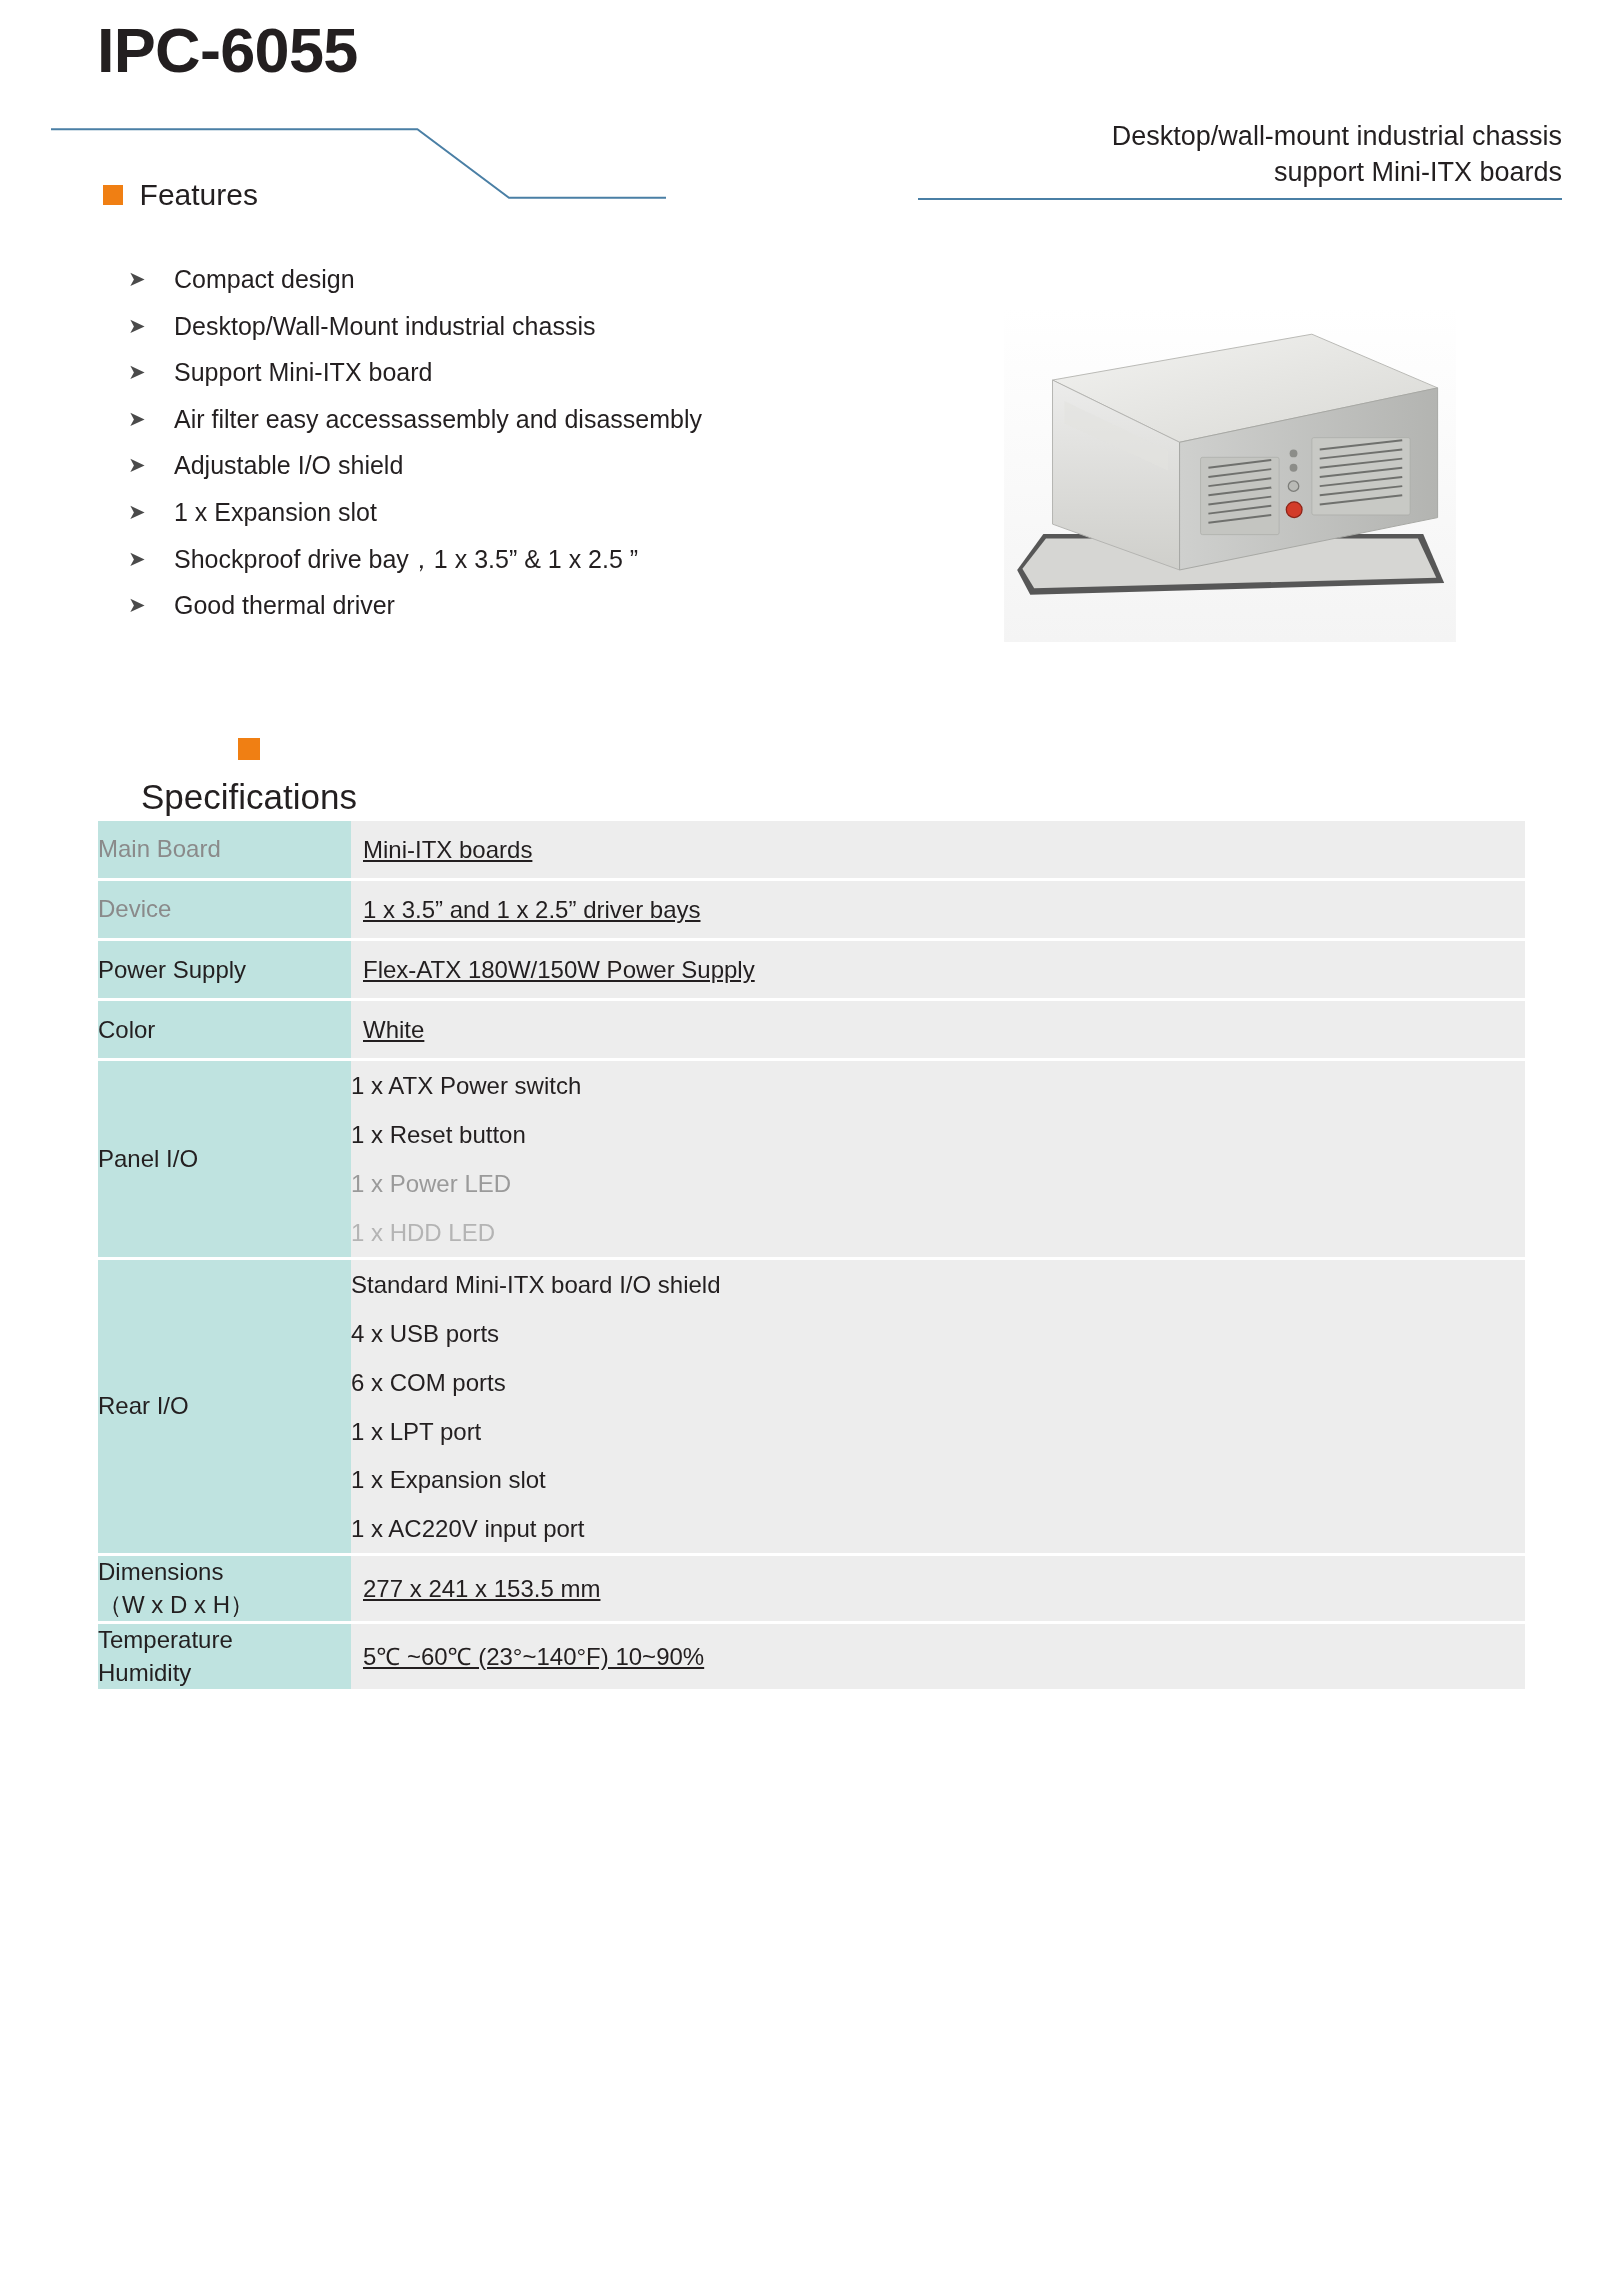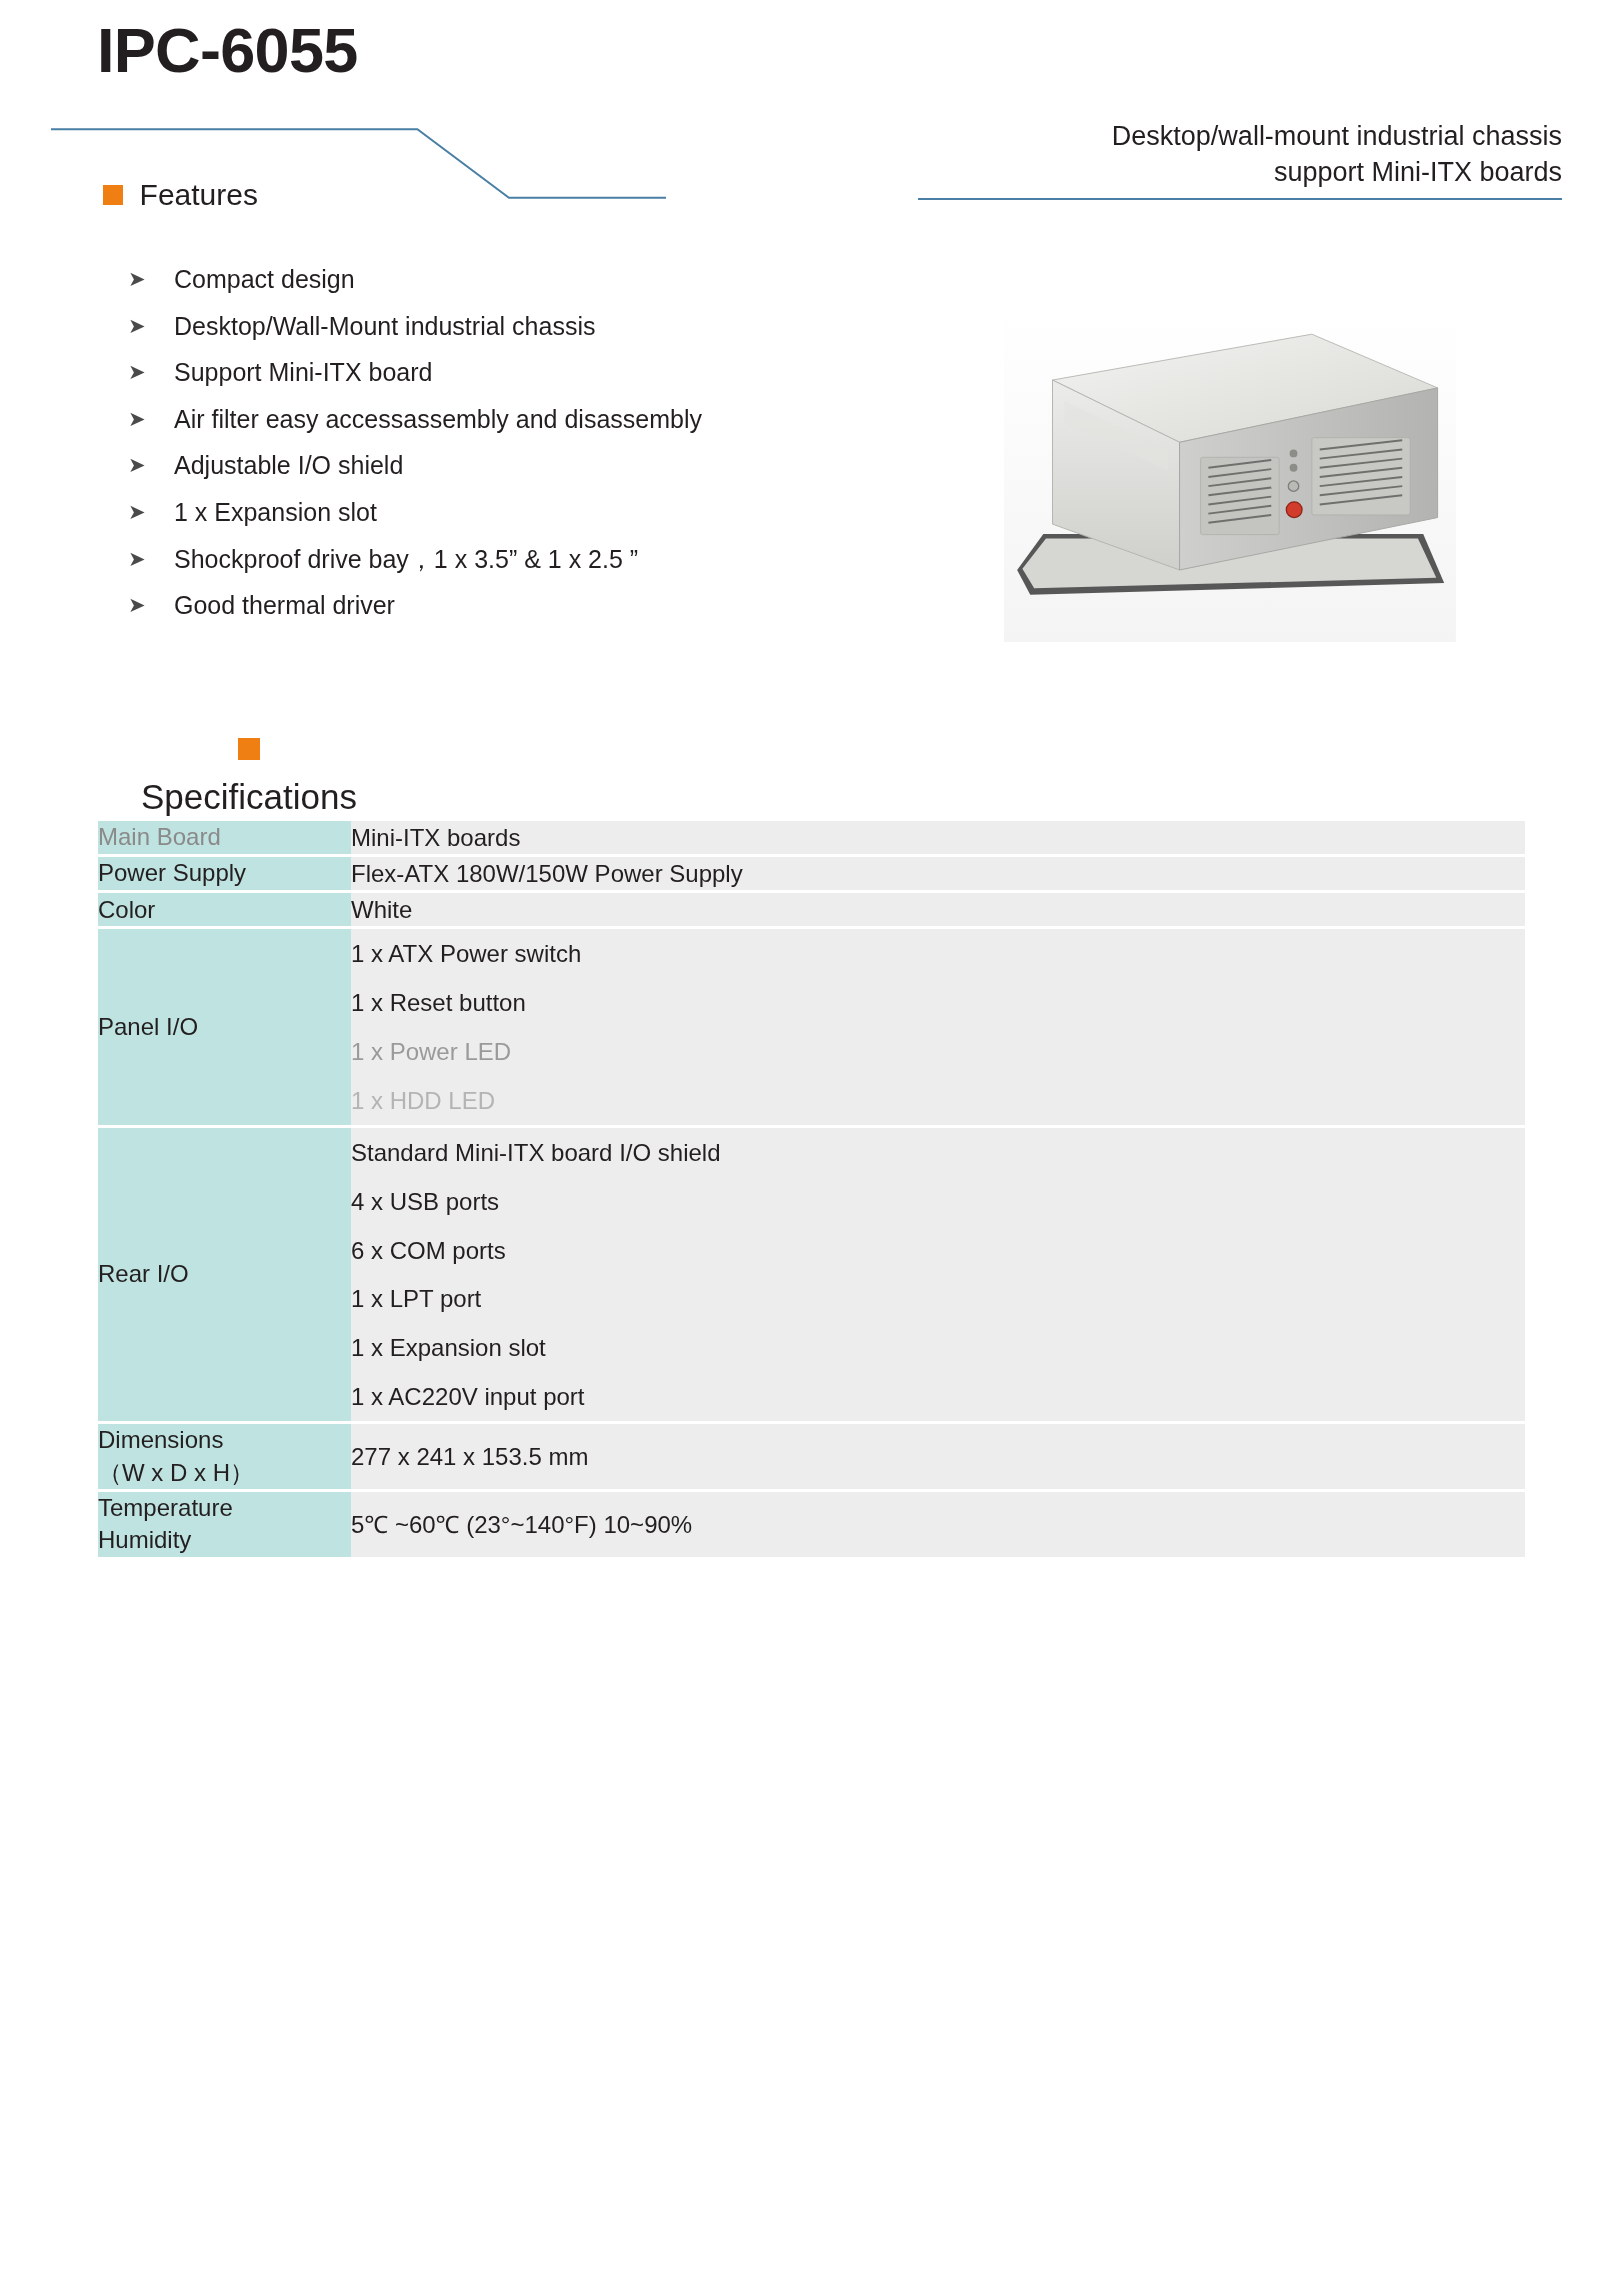--- a/index.html
+++ b/index.html
@@ -158,21 +158,21 @@
     vertical-align: middle;
   }
   .cell-label.muted { color: #8a8a8a; }
   .cell-value {
     background: #ededed;
     padding: 17px 0 17px 26px;
     color: #231f20;
     line-height: 1.38;
   }
   .cell-value .line { margin: 0 0 0 0; padding: 7.9px 0; }
-  .cell-value .line.single { padding: 0; }
+  .cell-value .line.single { padding: 12px; text-decoration: underline; }
 
   .faint { color: #9a9a9a; }
   .faint2 { color: #b4b4b4; }
 </style>
 </head>
 <body>
 
 <div class="page">
 
   <div class="header">
@@ -295,20 +295,26 @@
 
   <table class="spec-table">
     <tbody>
       <tr>
         <td class="cell-label muted">Main Board</td>
         <td class="cell-value">
           <div class="line single">Mini-ITX boards</div>
         </td>
       </tr>
 
+      <tr>
+        <td class="cell-label muted">Device</td>
+        <td class="cell-value">
+          <div class="line single">1 x 3.5” and 1 x 2.5” driver bays</div>
+        </td>
+      </tr>
 
       <tr>
         <td class="cell-label">Power Supply</td>
         <td class="cell-value">
           <div class="line single">Flex-ATX 180W/150W Power Supply</div>
         </td>
       </tr>
 
       <tr>
         <td class="cell-label">Color</td>

